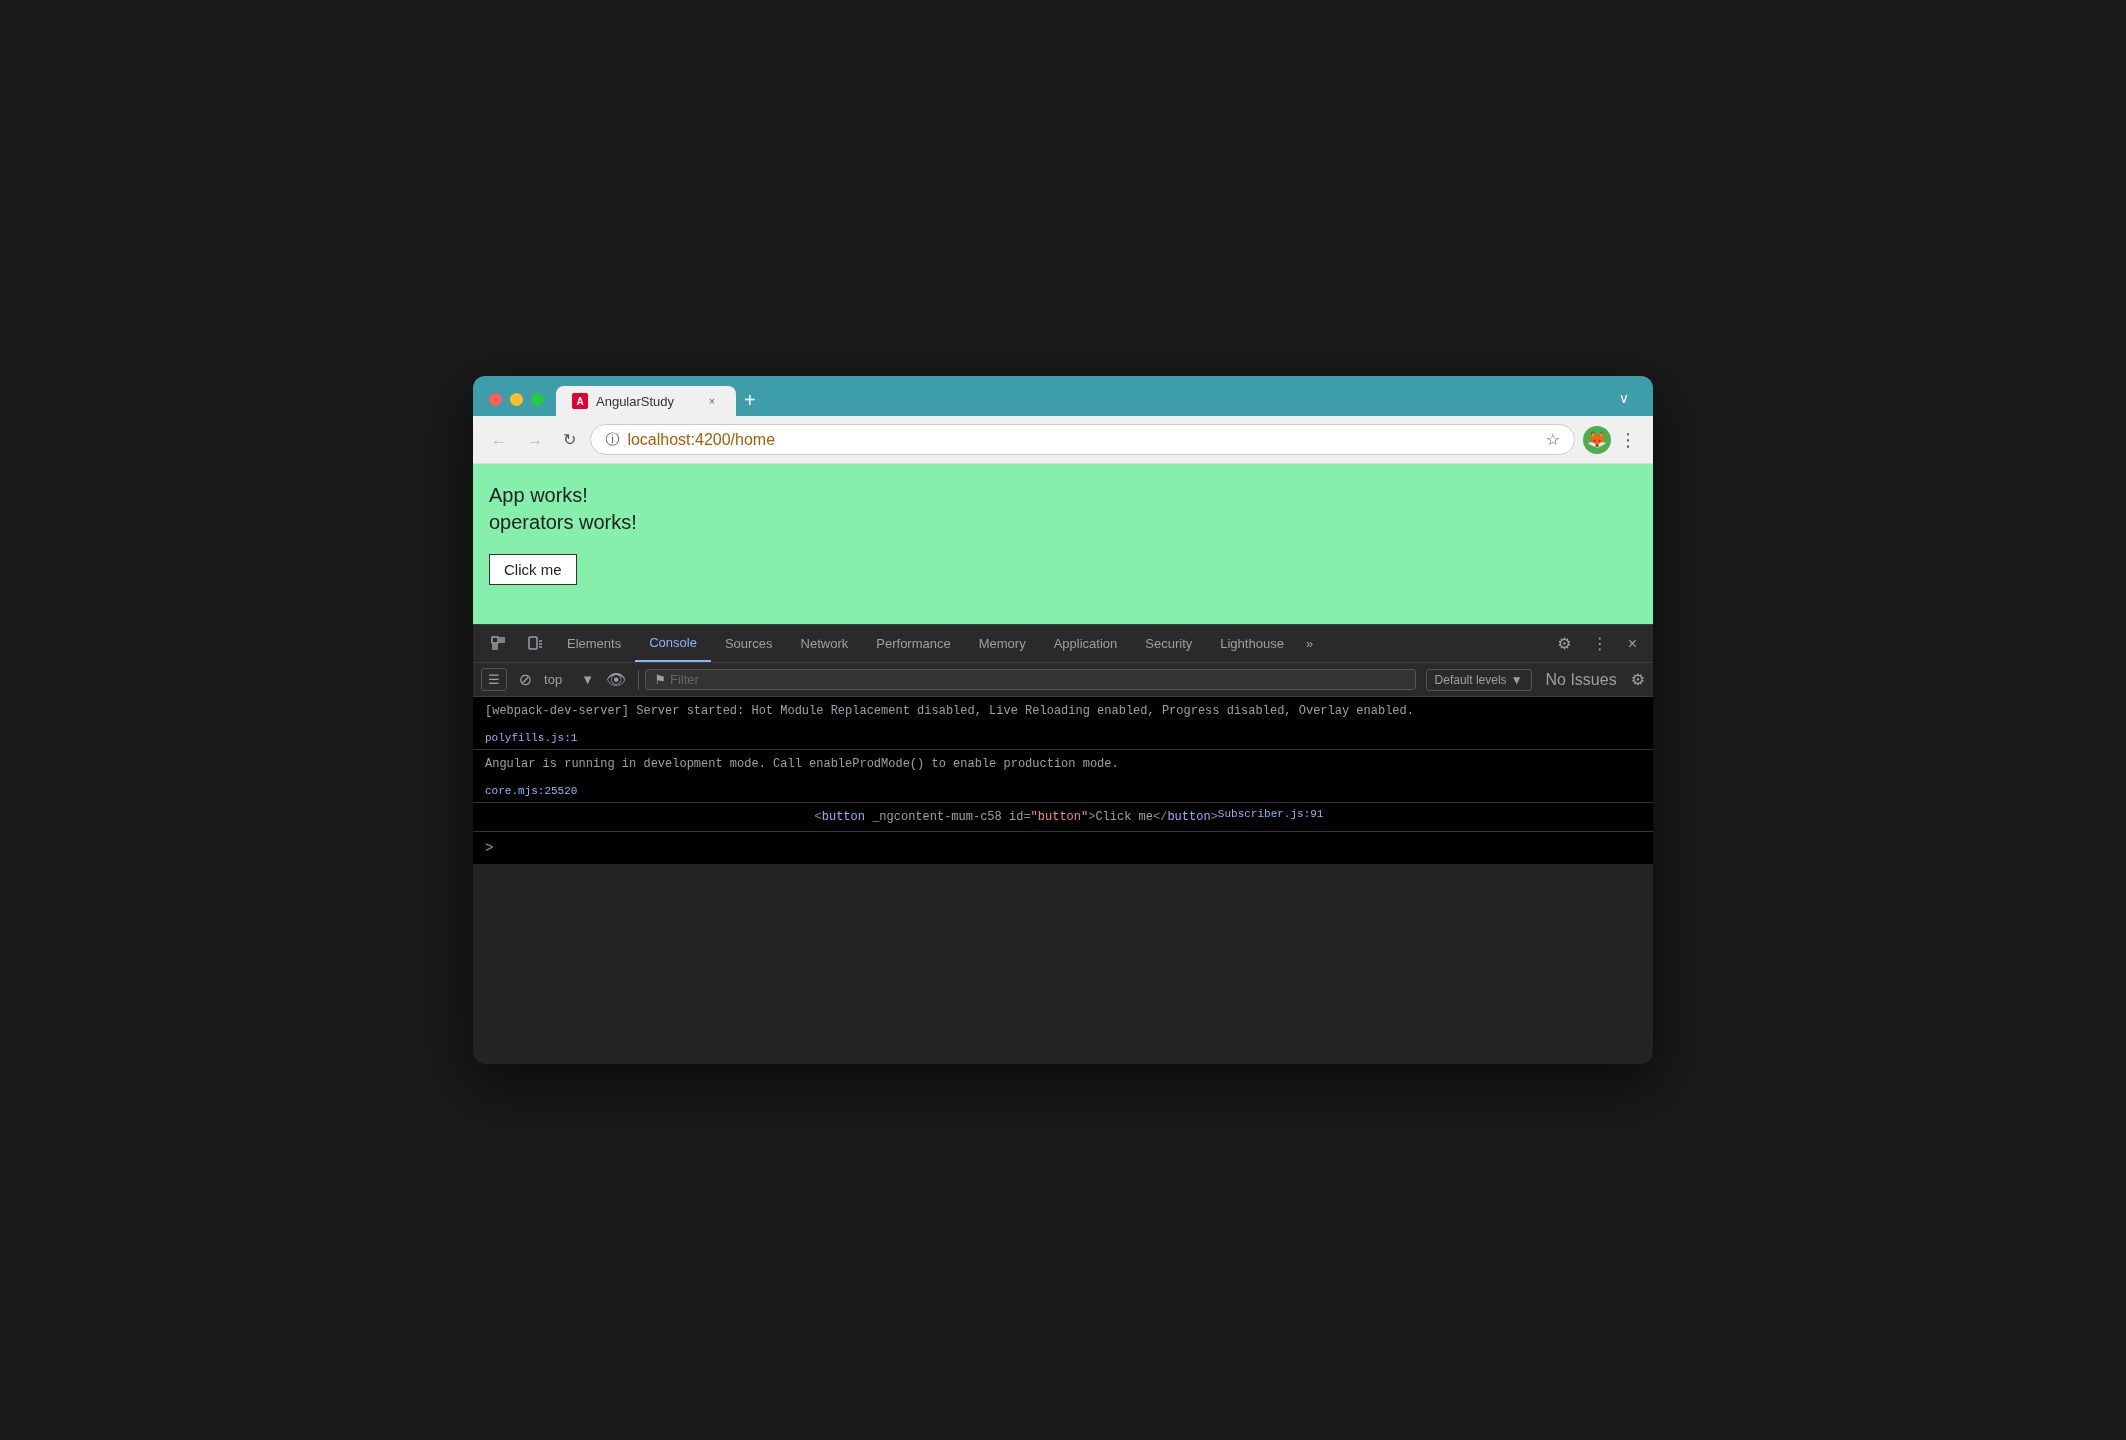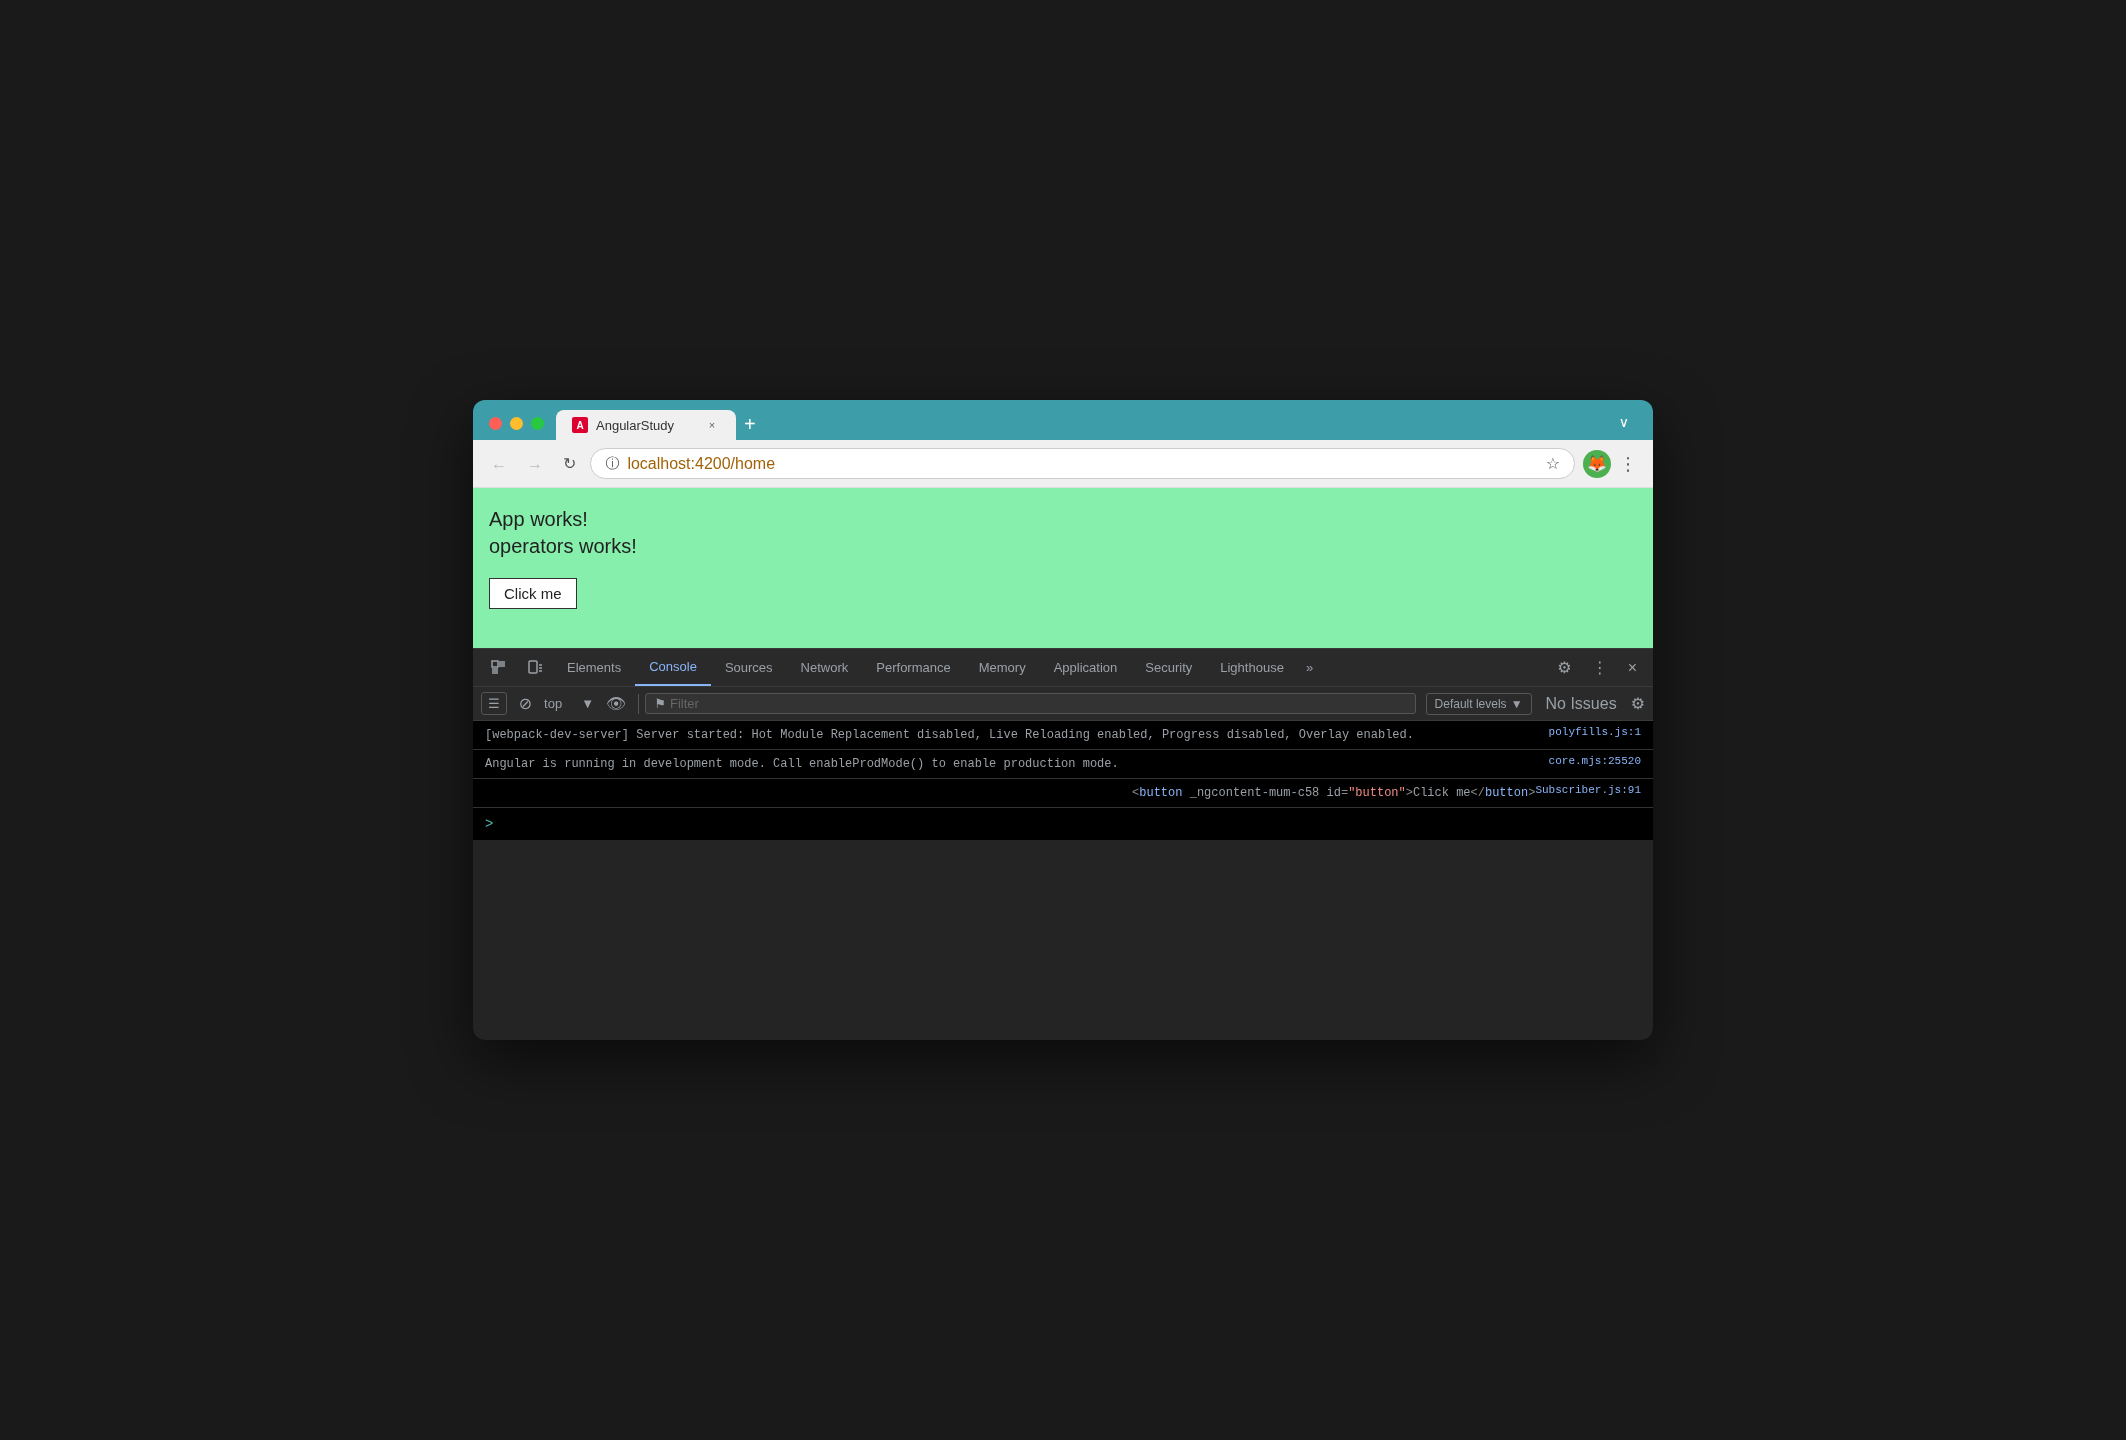--- a/index.html
+++ b/index.html
@@ -371,39 +371,40 @@
       font-family: 'Courier New', Courier, monospace;
       font-size: 12px;
     }
     .console-line {
       padding: 5px 12px;
       border-bottom: 1px solid #333;
       display: flex;
       align-items: flex-start;
       justify-content: space-between;
       gap: 12px;
+      flex-direction: column;
     }
     .console-line:last-child { border-bottom: none; }
     .console-line-text {
       color: #9aa0a6;
       flex: 1;
       line-height: 1.5;
     }
     .console-line-link {
       color: #8ab4f8;
       text-decoration: none;
       white-space: nowrap;
       font-size: 11px;
       flex-shrink: 0;
     }
     .console-html-line {
       padding: 5px 12px 5px 24px;
       border-bottom: 1px solid #333;
       display: flex;
-      justify-content: flex-end;
+      justify-content: center;
     }
     .html-tag { color: #888; }
     .html-attr-name { color: #9aa0a6; }
     .html-attr-value { color: #f28b82; }
     .html-tag-name { color: #8ab4f8; }
     .console-prompt {
       padding: 8px 12px;
       color: #4db6ac;
       font-size: 14px;
     }

